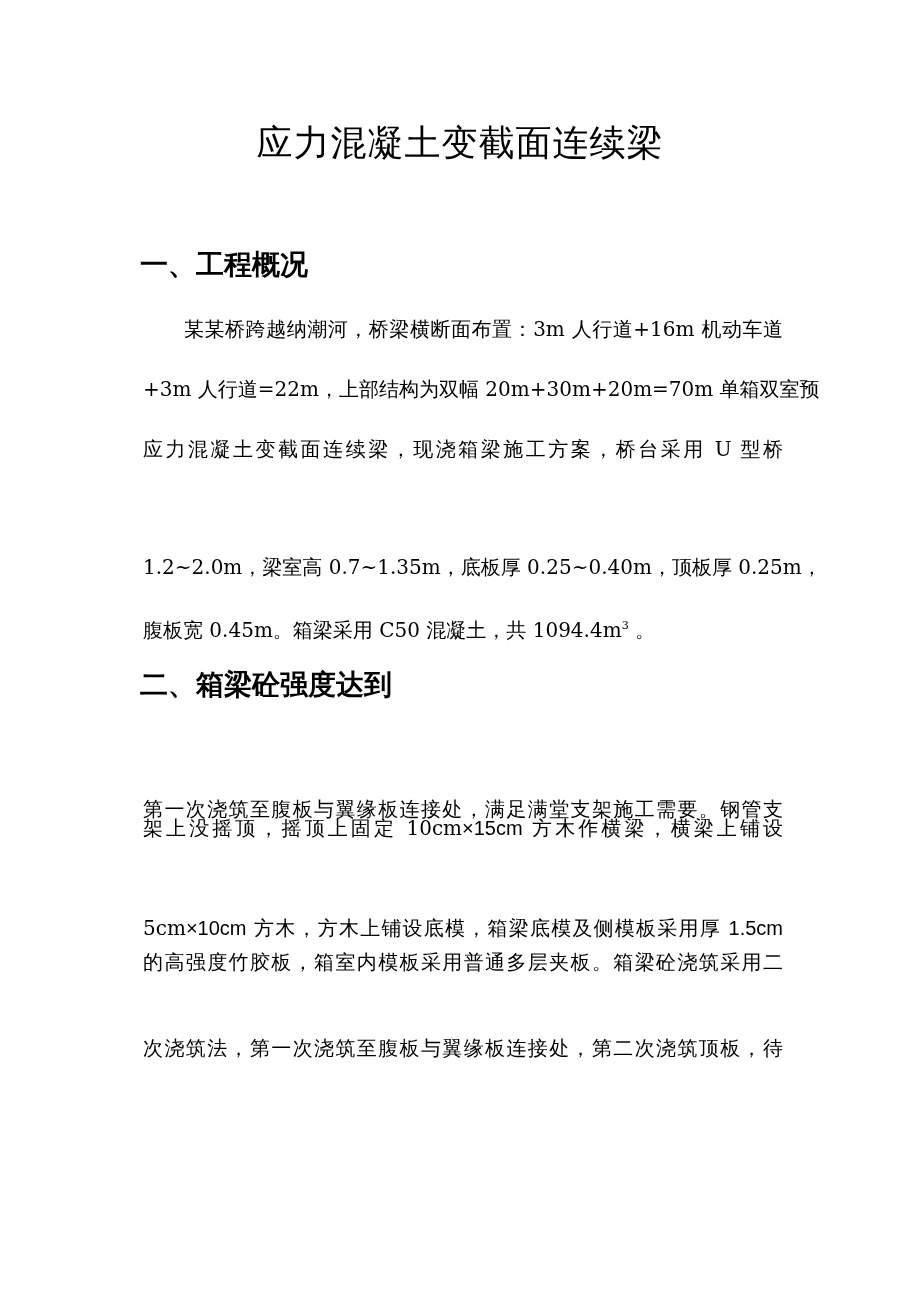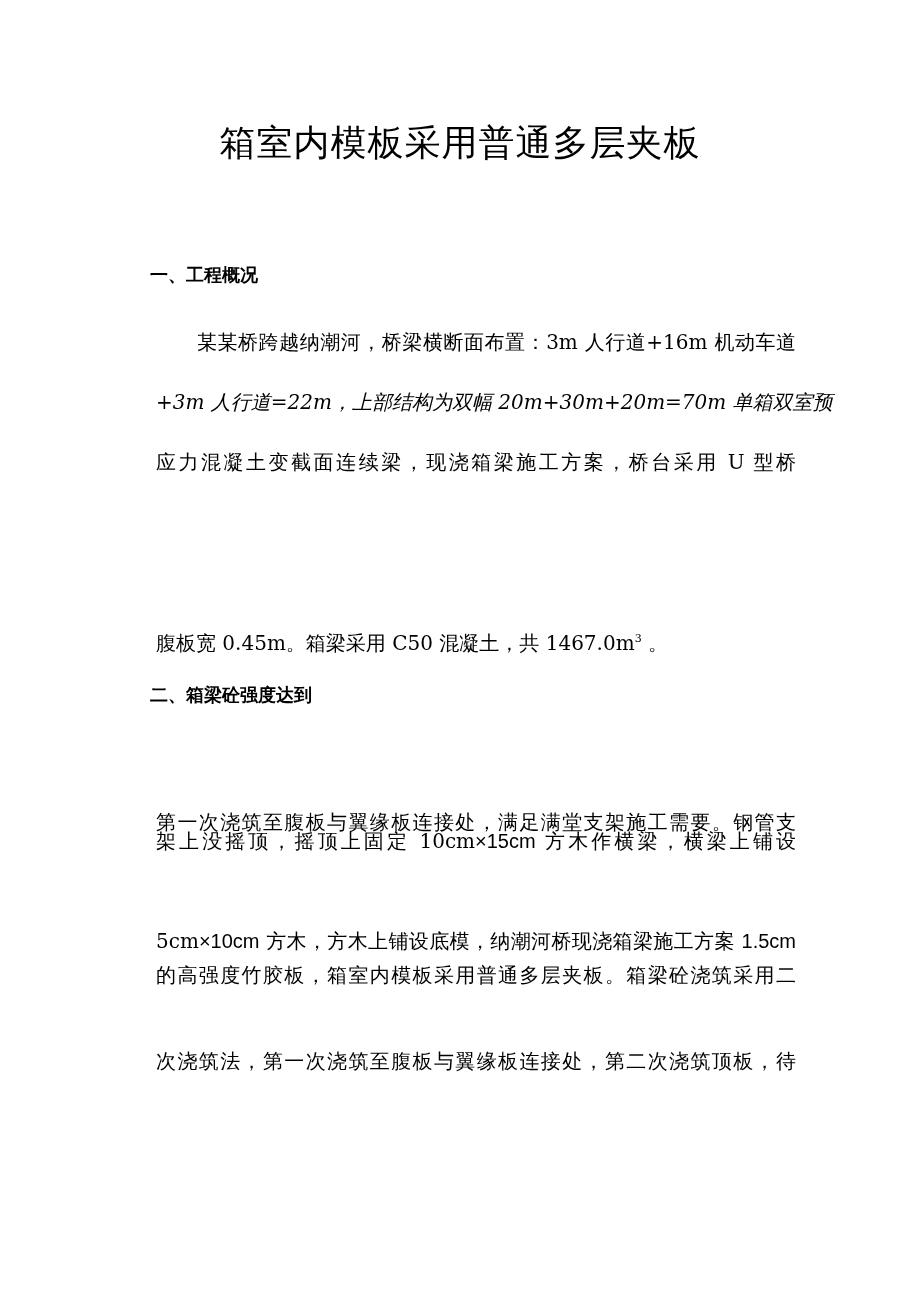--- a/index.html
+++ b/index.html
@@ -31,34 +31,34 @@
       font-size: 36px;
       font-family: "DejaVu Sans", "Liberation Sans", sans-serif;
       font-weight: normal;
       letter-spacing: 1px;
       line-height: 50px;
       margin: 0;
     }
     .section-heading {
       position: absolute;
       left: 140px;
-      font-size: 18px;
+      font-size: 28px;
       font-weight: bold;
       font-family: "DejaVu Sans", "Liberation Sans", sans-serif;
       line-height: 30px;
-      margin: 10px;
+      margin: 0;
     }
     .line {
       position: absolute;
       left: 140px;
       width: 640px;
       font-size: 20px;
       line-height: 28px;
       white-space: nowrap;
-      margin: 16px;
+      margin: 3px;
       text-align: justify;
       text-align-last: justify;
     }
     .line.indent {
       left: 181px;
       width: 599px;
     }
     .line.last {
       text-align-last: left;
     }
@@ -68,30 +68,31 @@
     sup {
       font-size: 11px;
       vertical-align: super;
     }
   </style>
 </head>
 <body>
 
 <div class="page">
 
-  <h1 class="doc-title">箱室内模板采用普通多层夹板</h1>
+  <h1 class="doc-title">应力混凝土变截面连续梁</h1>
 
   <h2 class="section-heading" style="top:250px;">一、工程概况</h2>
 
   <p class="line indent" style="top:312px;">某某桥跨越纳潮河，桥梁横断面布置：3m 人行道+16m 机动车道</p>
-  <p class="line" style="top:372px;font-style:italic;">+3m 人行道=22m，上部结构为双幅 20m+30m+20m=70m 单箱双室预</p>
+  <p class="line" style="top:372px;">+3m 人行道=22m，上部结构为双幅 20m+30m+20m=70m 单箱双室预</p>
   <p class="line" style="top:432px;">应力混凝土变截面连续梁，现浇箱梁施工方案，桥台采用 U 型桥</p>
-  <p class="line last" style="top:609px;"><span>腹板宽 0.45m。箱梁采用 C50 混凝土，共 1467.0m</span><sup>3</sup><span> 。</span></p>
+  <p class="line" style="top:550px;">1.2~2.0m，梁室高 0.7~1.35m，底板厚 0.25~0.40m，顶板厚 0.25m，</p>
+  <p class="line last" style="top:609px;"><span>腹板宽 0.45m。箱梁采用 C50 混凝土，共 1094.4m</span><sup>3</sup><span> 。</span></p>
 
   <h2 class="section-heading" style="top:670px;">二、箱梁砼强度达到</h2>
 
   <p class="line" style="top:792px;">第一次浇筑至腹板与翼缘板连接处，满足满堂支架施工需要。钢管支</p>
   <p class="line" style="top:811px;"><span>架上没摇顶，摇顶上固定 10cm</span><span class="sans">×15cm</span><span> 方木作横梁，横梁上铺设</span></p>
-  <p class="line" style="top:911px;"><span>5cm</span><span class="sans">×10cm</span><span> 方木，方木上铺设底模，纳潮河桥现浇箱梁施工方案 </span><span class="sans">1.5cm</span></p>
+  <p class="line" style="top:911px;"><span>5cm</span><span class="sans">×10cm</span><span> 方木，方木上铺设底模，箱梁底模及侧模板采用厚 </span><span class="sans">1.5cm</span></p>
   <p class="line" style="top:945px;">的高强度竹胶板，箱室内模板采用普通多层夹板。箱梁砼浇筑采用二</p>
   <p class="line" style="top:1031px;">次浇筑法，第一次浇筑至腹板与翼缘板连接处，第二次浇筑顶板，待</p>
 
 </div>
 
 </body></html>

